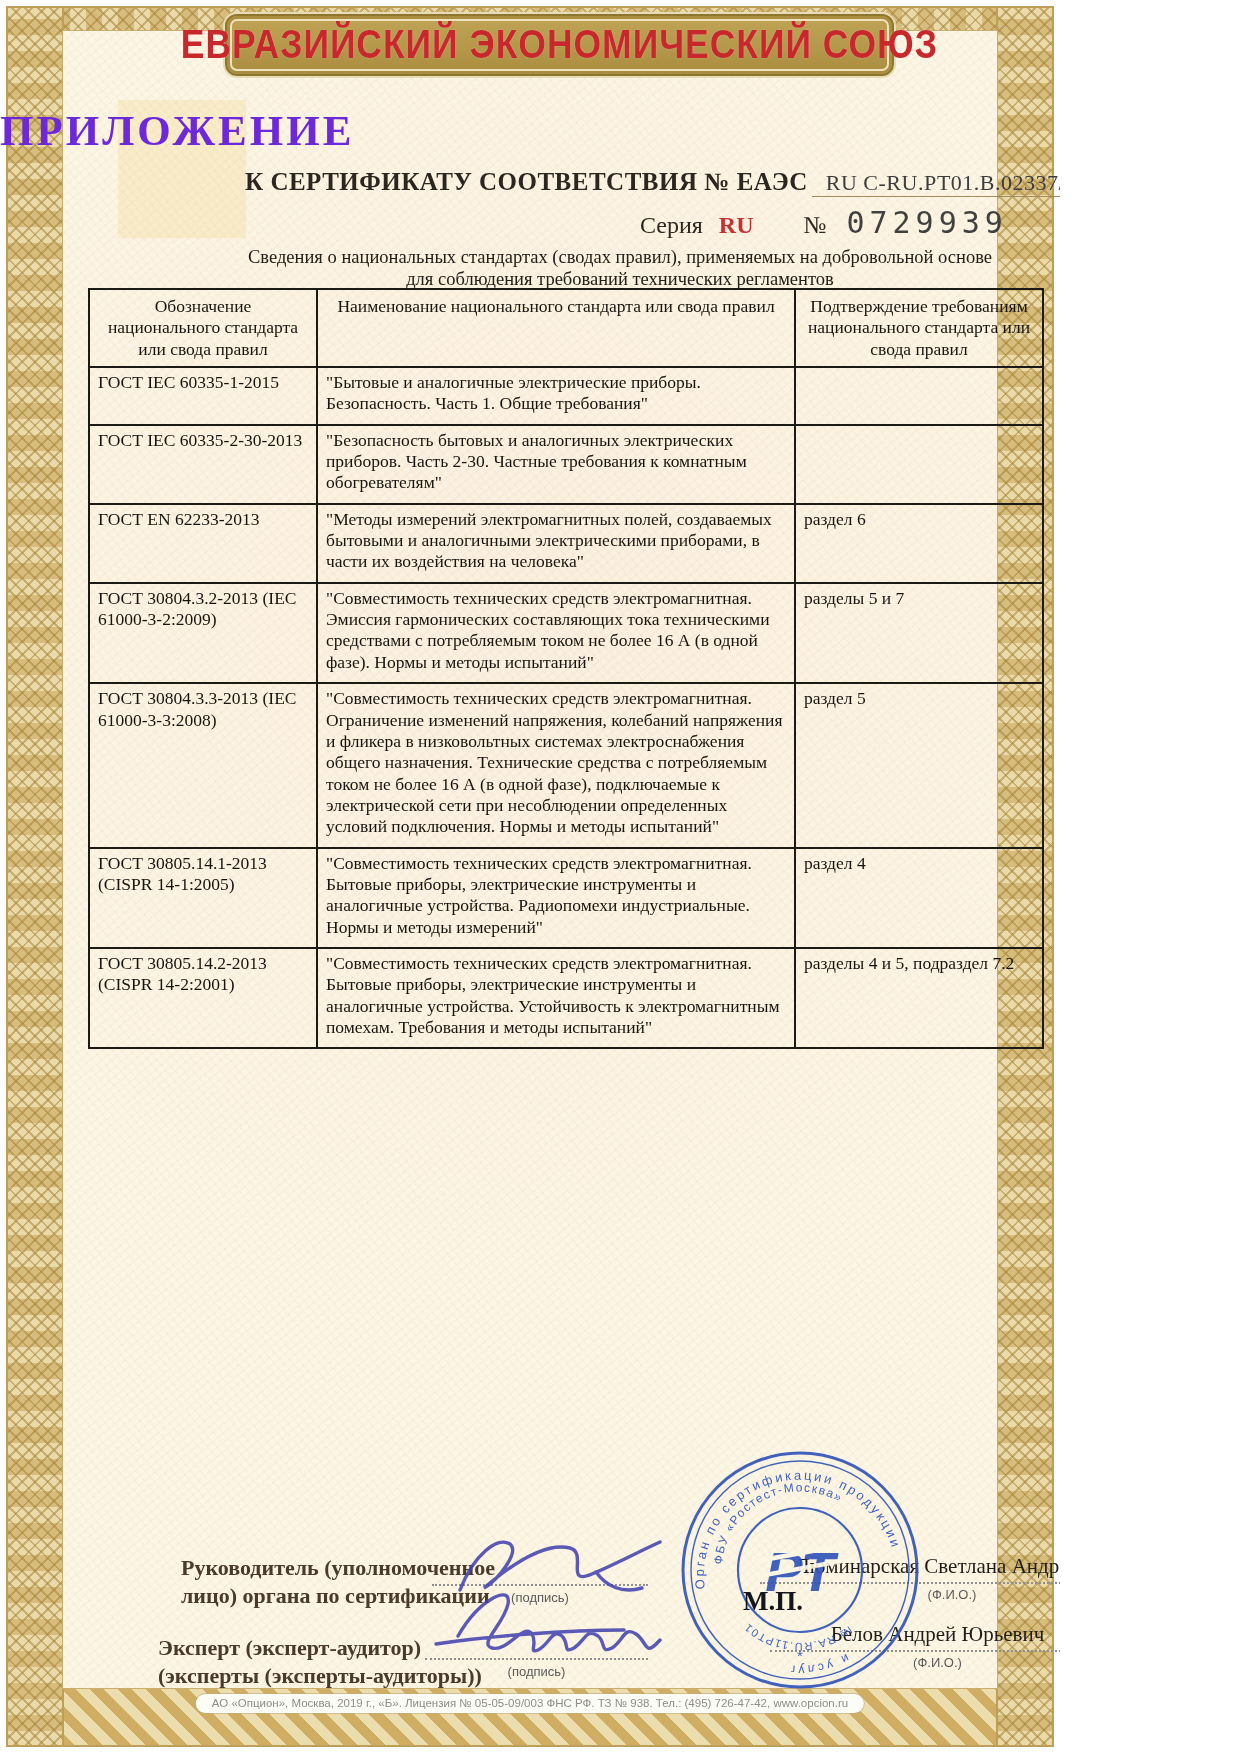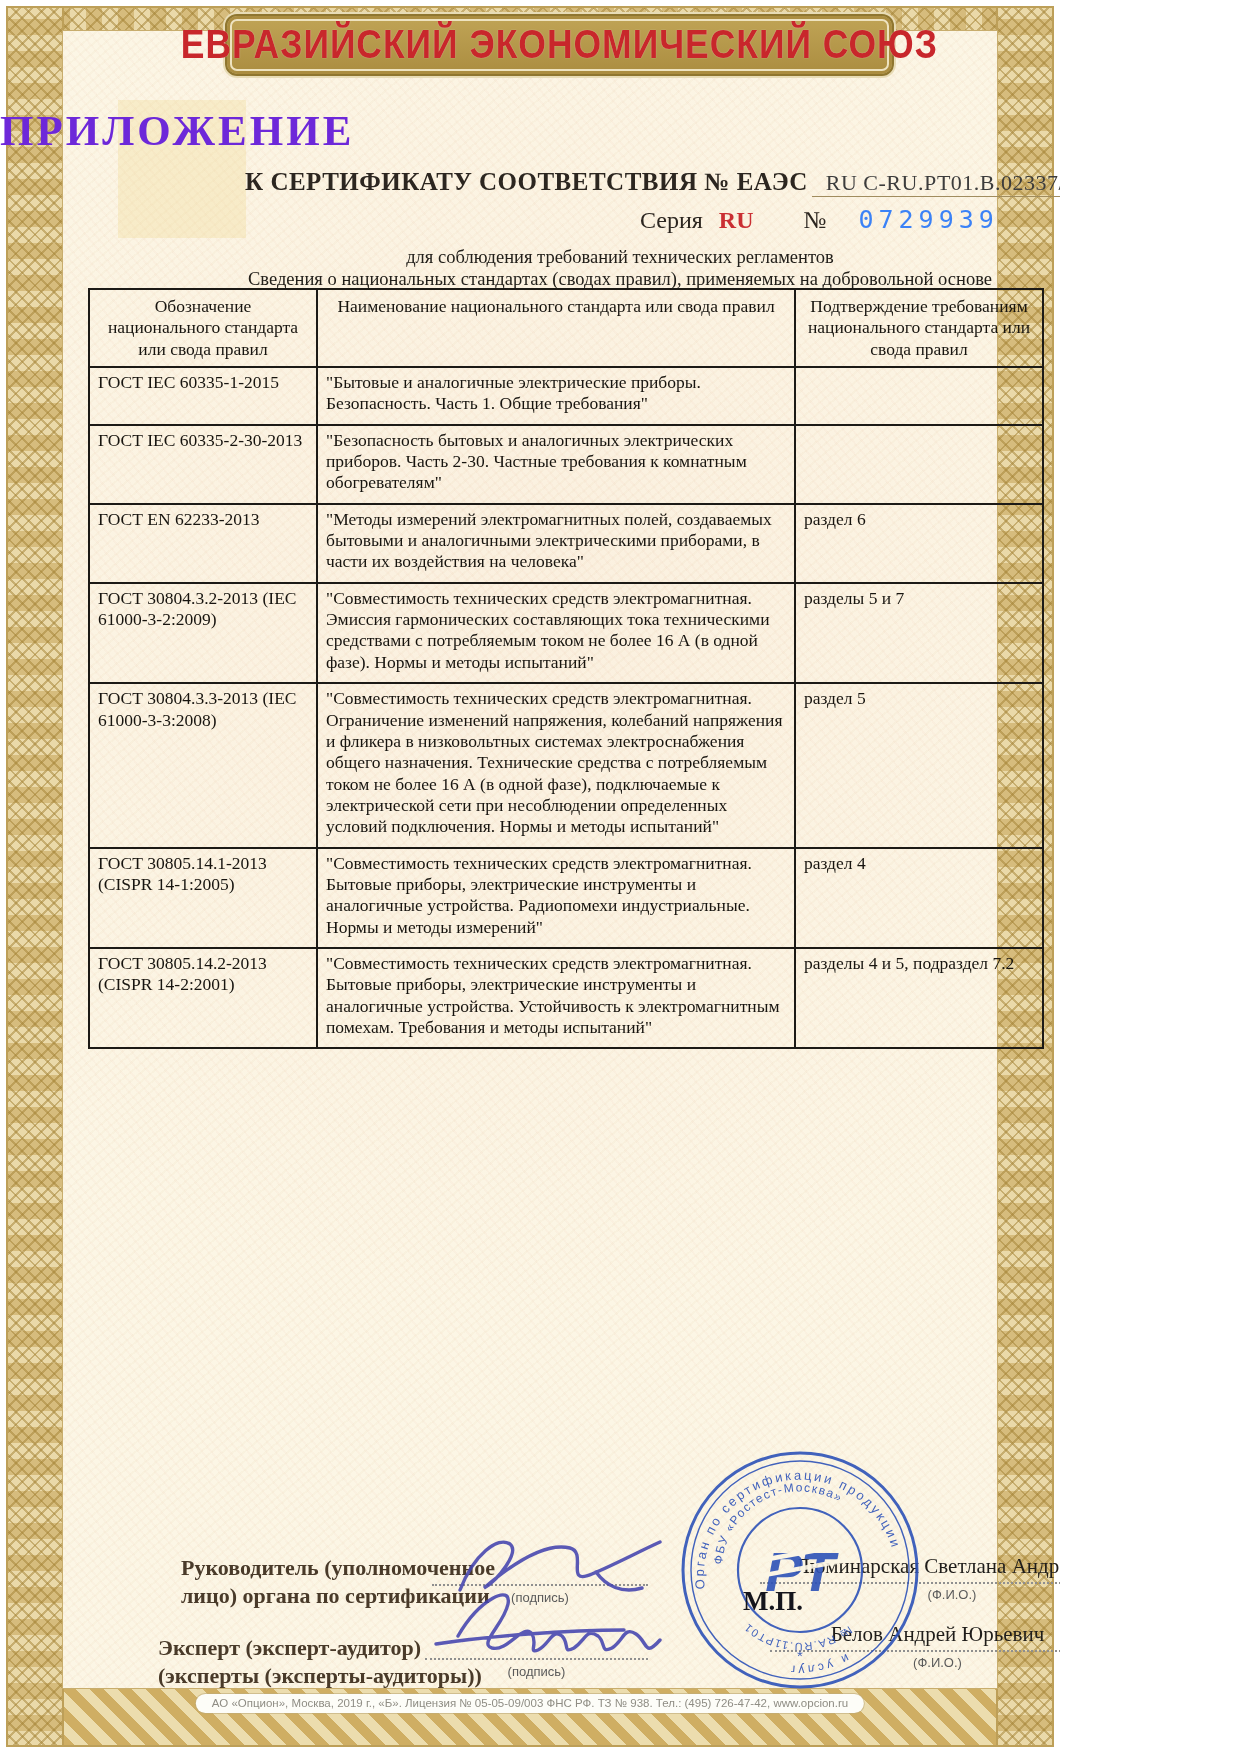--- a/index.html
+++ b/index.html
@@ -49,22 +49,22 @@
 
   
   .doc-title{position:absolute;left:0;width:1140px;top:106px;text-align:left;
     font-size:43px;font-weight:bold;letter-spacing:3px;color:#6d28d9;}
   .cert-line{position:absolute;left:245px;top:168px;width:800px;white-space:nowrap;}
   .cert-line .lbl{font-size:25px;font-weight:bold;color:#2c2620;letter-spacing:.5px;}
   .cert-line .val{font-size:22px;color:#3c3c3c;border-bottom:1px solid #a08c5e;
     padding:0 10px 1px 14px;letter-spacing:.5px;}
   .series-line{position:absolute;left:640px;top:205px;white-space:nowrap;font-size:24px;color:#2c2620;}
   .series-line .ru{color:#ca2f33;font-weight:bold;margin:0 44px 0 10px;}
-  .series-line .num{font-family:"DejaVu Sans Mono", monospace;color:#3b82f6;font-size:25px;
-    letter-spacing:5px;margin-left:26px;}
+  .series-line .num{font-family:"DejaVu Sans Mono", monospace;color:#404040;font-size:30px;
+    letter-spacing:5px;margin-left:14px;}
 
   .intro{position:absolute;left:70px;width:1100px;top:246px;text-align:center;
     font-size:18.5px;color:#23201b;line-height:1.2;}
 
   
   .doc-table{position:absolute;left:88px;top:288px;width:954px;border-collapse:collapse;
     font-size:17.5px;color:#17140f;table-layout:fixed;}
   .doc-table th,.doc-table td{border:2px solid #1c1a16;vertical-align:top;line-height:1.22;}
   .doc-table th{font-weight:normal;text-align:center;padding:6px 10px;vertical-align:top;}
   .doc-table td{padding:4px 10px 9px 8px;margin-left:27px;}
@@ -115,22 +115,22 @@
   </div>
 
   <div class="series-line">
     <span>Серия</span>
     <span class="ru">RU</span>
     <span>№</span>
     <span class="num">0729939</span>
   </div>
 
   <div class="intro">
+    <div>Сведения о национальных стандартах (сводах правил), применяемых на добровольной основе</div>
     <div>для соблюдения требований технических регламентов</div>
-    <div>Сведения о национальных стандартах (сводах правил), применяемых на добровольной основе</div>
   </div>
 
   <table class="doc-table">
     <colgroup>
         <col class="col1">
         <col class="col2">
         <col class="col3">
       </colgroup>
     <thead>
       <tr>

